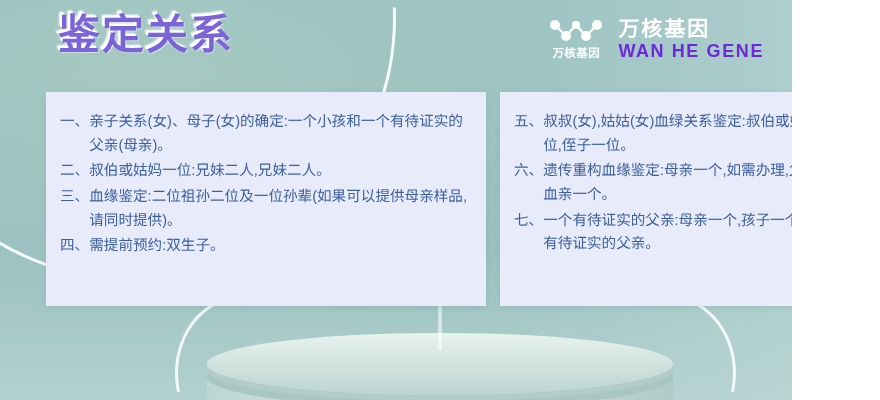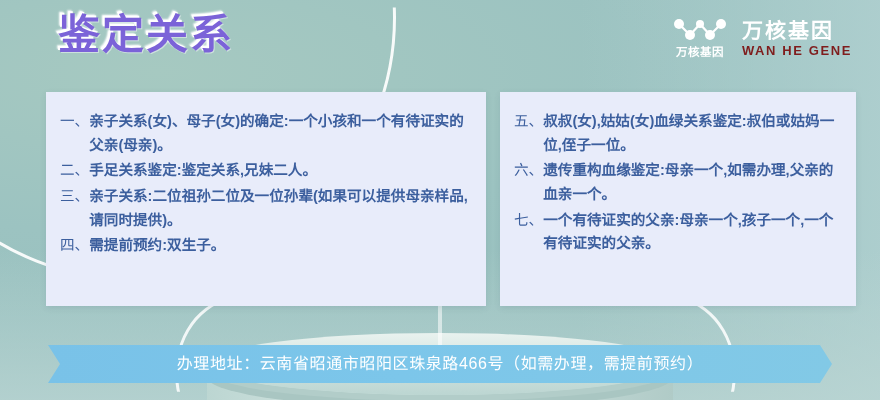--- a/index.html
+++ b/index.html
@@ -7,21 +7,21 @@
     margin: 0;
     padding: 0;
     background: #ffffff;
   }
   body {
     font-family: "Liberation Sans", "DejaVu Sans", sans-serif;
   }
 
   .poster {
     position: relative;
-    width: 880px;
+    width: 792px;
     height: 400px;
     overflow: hidden;
     background: #9cc3c0;
   }
 
   
   .bg-base {
     position: absolute;
     inset: 0;
     background:
@@ -154,23 +154,23 @@
     gap: 2px;
   }
   .brand-cn {
     font-size: 21px;
     font-weight: 700;
     color: #ffffff;
     letter-spacing: 2px;
     line-height: 1.05;
   }
   .brand-en {
-    font-size: 13px;
+    font-size: 18px;
     font-weight: 700;
-    color: #7f1d1d;
+    color: #6d28d9;
     letter-spacing: 1.6px;
     line-height: 1;
   }
 
   
   .panels {
     position: absolute;
     left: 46px;
     top: 92px;
     width: 810px;
@@ -195,21 +195,20 @@
     color: #3c5f9e;
     margin-bottom: 2px;
   }
   .item-num {
     flex: 0 0 auto;
     white-space: nowrap;
     letter-spacing: 0;
   }
   .item-text {
     flex: 1 1 auto;
-    font-weight: bold;
   }
 
   
   .address-bar {
     position: absolute;
     left: 48px;
     top: 345px;
     width: 784px;
     height: 38px;
     background: linear-gradient(90deg, #79c2e8 0%, #7cc6ea 45%, #82c9e6 100%);
@@ -273,25 +272,25 @@
 
   <div class="panels">
 
     <div class="panel panel-left">
       <div class="item">
         <span class="item-num">一、</span>
         <span class="item-text">亲子关系(女)、母子(女)的确定:一个小孩和一个有待证实的父亲(母亲)。</span>
       </div>
       <div class="item">
         <span class="item-num">二、</span>
-        <span class="item-text">手足关系鉴定:鉴定关系,兄妹二人。</span>
+        <span class="item-text">叔伯或姑妈一位:兄妹二人,兄妹二人。</span>
       </div>
       <div class="item">
         <span class="item-num">三、</span>
-        <span class="item-text">亲子关系:二位祖孙二位及一位孙辈(如果可以提供母亲样品,请同时提供)。</span>
+        <span class="item-text">血缘鉴定:二位祖孙二位及一位孙辈(如果可以提供母亲样品,请同时提供)。</span>
       </div>
       <div class="item">
         <span class="item-num">四、</span>
         <span class="item-text">需提前预约:双生子。</span>
       </div>
     </div>
 
     <div class="panel panel-right">
       <div class="item">
         <span class="item-num">五、</span>
@@ -302,17 +301,14 @@
         <span class="item-text">遗传重构血缘鉴定:母亲一个,如需办理,父亲的血亲一个。</span>
       </div>
       <div class="item">
         <span class="item-num">七、</span>
         <span class="item-text">一个有待证实的父亲:母亲一个,孩子一个,一个有待证实的父亲。</span>
       </div>
     </div>
 
   </div>
 
-  <div class="address-bar">
-    <span class="address-text">办理地址：云南省昭通市昭阳区珠泉路466号（如需办理，需提前预约）</span>
-  </div>
 
 </div>
 
 </body></html>

